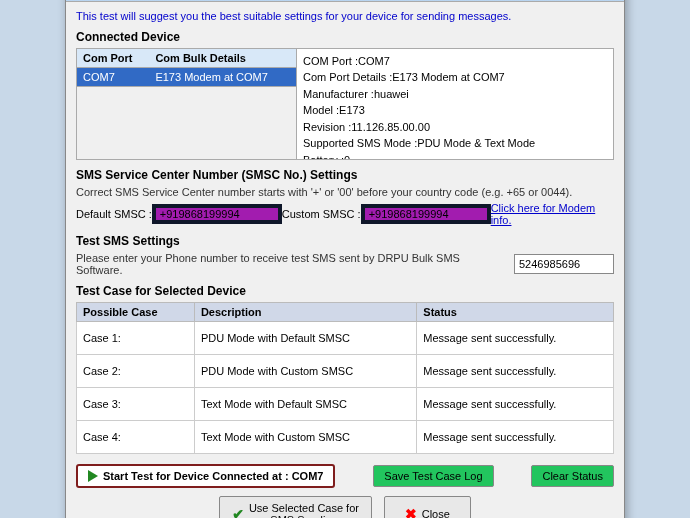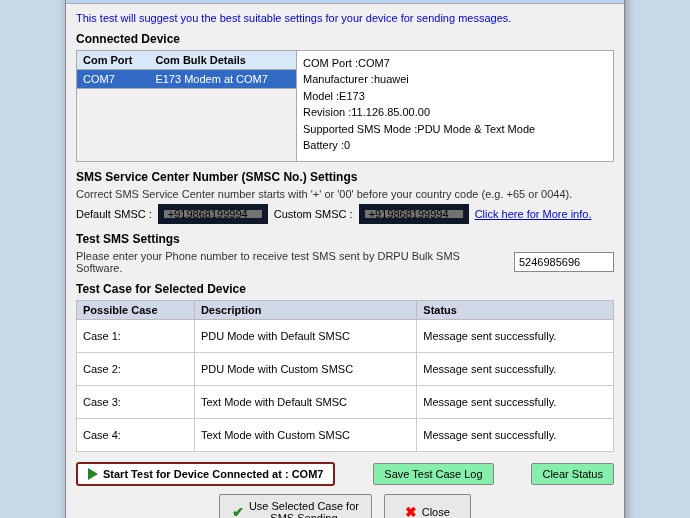--- a/index.html
+++ b/index.html
@@ -132,36 +132,35 @@
 
     .smsc-label-row {
       font-size: 11px;
       color: #333;
       margin-bottom: 4px;
     }
 
     .smsc-inputs {
       display: flex;
       align-items: center;
-      gap: 6px;
       margin-bottom: 4px;
     }
 
     .smsc-inputs label {
       font-size: 11px;
       white-space: nowrap;
     }
 
     .smsc-inputs input {
-      border: 6px solid #0f172a;
+      border: 4px solid #0f172a;
       padding: 2px 4px;
       font-size: 11px;
       height: 20px;
-      width: 110px;
-      background: #737373;
+      width: 130px;
+      background: #a21caf;
     }
 
     .link-text {
       color: #0000cc;
       text-decoration: underline;
       cursor: pointer;
       font-size: 11px;
     }
 
     .sms-test-section {
@@ -242,21 +241,21 @@
       border-top: 6px solid transparent;
       border-bottom: 6px solid transparent;
       border-left: 10px solid #228822;
       display: inline-block;
     }
 
     .save-log-btn, .clear-status-btn {
       margin-left: auto;
       padding: 4px 10px;
       border: 1px solid #888;
-      background: #86efac;
+      background: #22c55e;
       cursor: pointer;
       font-size: 11px;
       border-radius: 2px;
     }
 
     .final-buttons {
       display: flex;
       justify-content: center;
       gap: 12px;
       padding-bottom: 6px;
@@ -337,39 +336,40 @@
               <tr class="selected">
                 <td>COM7</td>
                 <td>E173 Modem at COM7</td>
               </tr>
             </tbody>
           </table>
           <div class="hscroll-area"></div>
         </div>
         <div class="device-detail-box">
           <div>COM Port :COM7</div>
+          <div>Com Port Details :E173 Modem at COM7</div>
           <div>Manufacturer :huawei</div>
           <div>Model :E173</div>
           <div>Revision :11.126.85.00.00</div>
           <div>Supported SMS Mode :PDU Mode &amp; Text Mode</div>
           <div>Battery :0</div>
 
         </div>
       </div>
     </div>
 
     <div class="smsc-section">
       <div class="section-title">SMS Service Center Number (SMSC No.) Settings</div>
       <div class="smsc-label-row">Correct SMS Service Center number starts with '+' or '00' before your country code (e.g. +65 or 0044).</div>
       <div class="smsc-inputs">
         <label>Default SMSC :</label>
         <input type="text" value="+919868199994" style="">
         <label>Custom SMSC :</label>
         <input type="text" value="+919868199994" style="">
-        <span class="link-text">Click here for More info.</span>
+        <span class="link-text">Click here for Modem info.</span>
       </div>
     </div>
 
     <div class="sms-test-section">
       <div class="section-title">Test SMS Settings</div>
       <div class="sms-test-row">
         <span class="desc">Please enter your Phone number to receive test SMS sent by DRPU Bulk SMS Software.</span>
         <input type="text" value="5246985696" style="">
       </div>
     </div>

